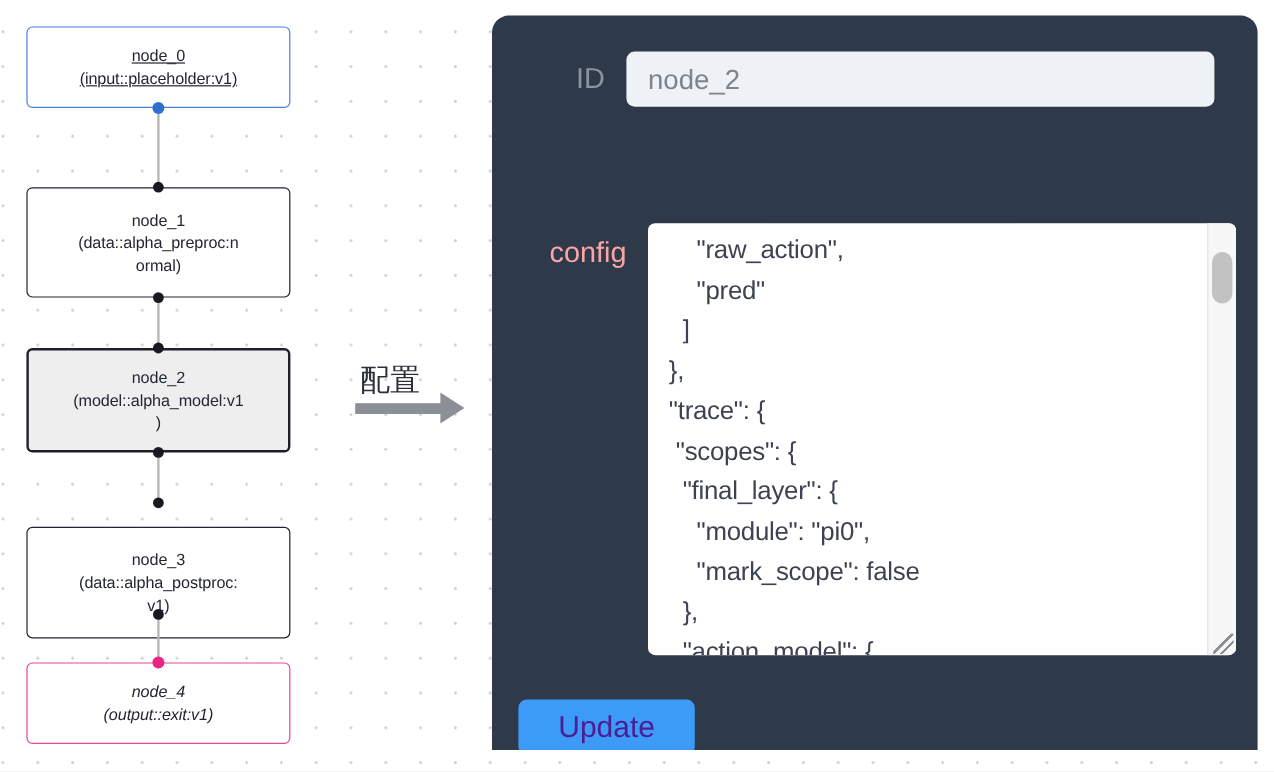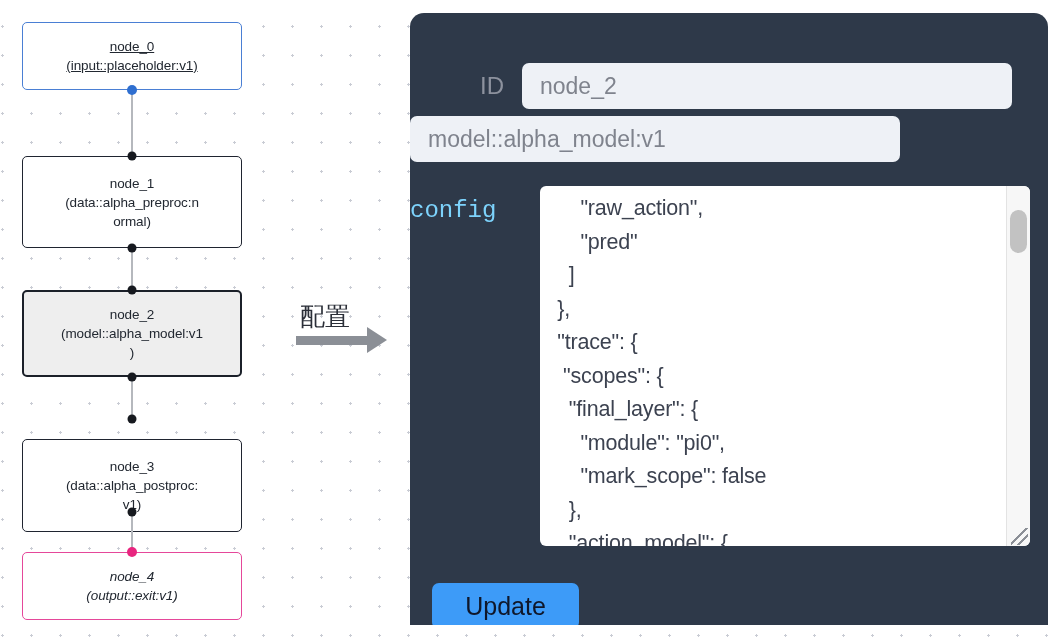--- a/index.html
+++ b/index.html
@@ -126,23 +126,24 @@
     padding: 0 18px;
     outline: none;
   }
 
   
   #config-label {
     position: absolute;
     left: 410px;
     top: 194px;
     width: 112px;
-    color: #7dd3fc;
+    color: #fca5a5;
     font-size: 24px;
-    font-family: Liberation Mono, monospace;
+    text-align: right;
+    font-family: Liberation Sans, sans-serif;
   }
   #config-box {
     position: absolute;
     left: 130px;      
     top: 173px;
     width: 490px;
     height: 360px;
     background: #ffffff;
     border-radius: 6px;
     box-sizing: border-box;
@@ -188,21 +189,21 @@
 
   #update-button {
     position: absolute;
     left: 22px;
     top: 570px;
     width: 147px;
     height: 46px;
     background: #3d9bf8;
     border: none;
     border-radius: 7px;
-    color: #0f172a;
+    color: #4c1d95;
     font-size: 25px;
     font-family: "Liberation Sans", sans-serif;
     text-align: center;
     line-height: 46px;
     cursor: pointer;
     padding: 0;
   }
 </style>
 </head>
 <body>
@@ -251,27 +252,26 @@
   <div class="port pink" style="left:132px; top:552px;"></div>
 
   <div id="arrow-group" style="left:296px; top:300px; width:100px; height:60px;">
     <div id="arrow-label" style="left:4px; top:0px;">配置</div>
     <div class="arrow-shaft" style="left:0px; top:36px; width:72px;"></div>
     <div class="arrow-head" style="left:71px; top:27px;"></div>
   </div>
 
   <div id="panel">
 
-    <div class="field-row" style="left:0px; top:30px; width:620px; height:46px;margin-top:20px;">
+    <div class="field-row" style="left:0px; top:30px; width:620px; height:46px;">
       <div class="field-label" style="width:112px;">ID</div>
       <input class="text-input" type="text" style="width: 490px; height: 46px;" value="node_2">
     </div>
 
     <div class="field-row" style="left:0px; top:103px; width:620px; height:46px;">
-      <input class="text-input" type="text" style="width: 490px; height: 46px;" value="model::alpha_model:v1">
     </div>
 
     <div id="config-label" style="position:absolute; left:0px; top:184px;">config</div>
 
     <div id="config-box">
       <pre id="config-text">       "raw_action",
        "pred"
      ]
    },
    "trace": {

